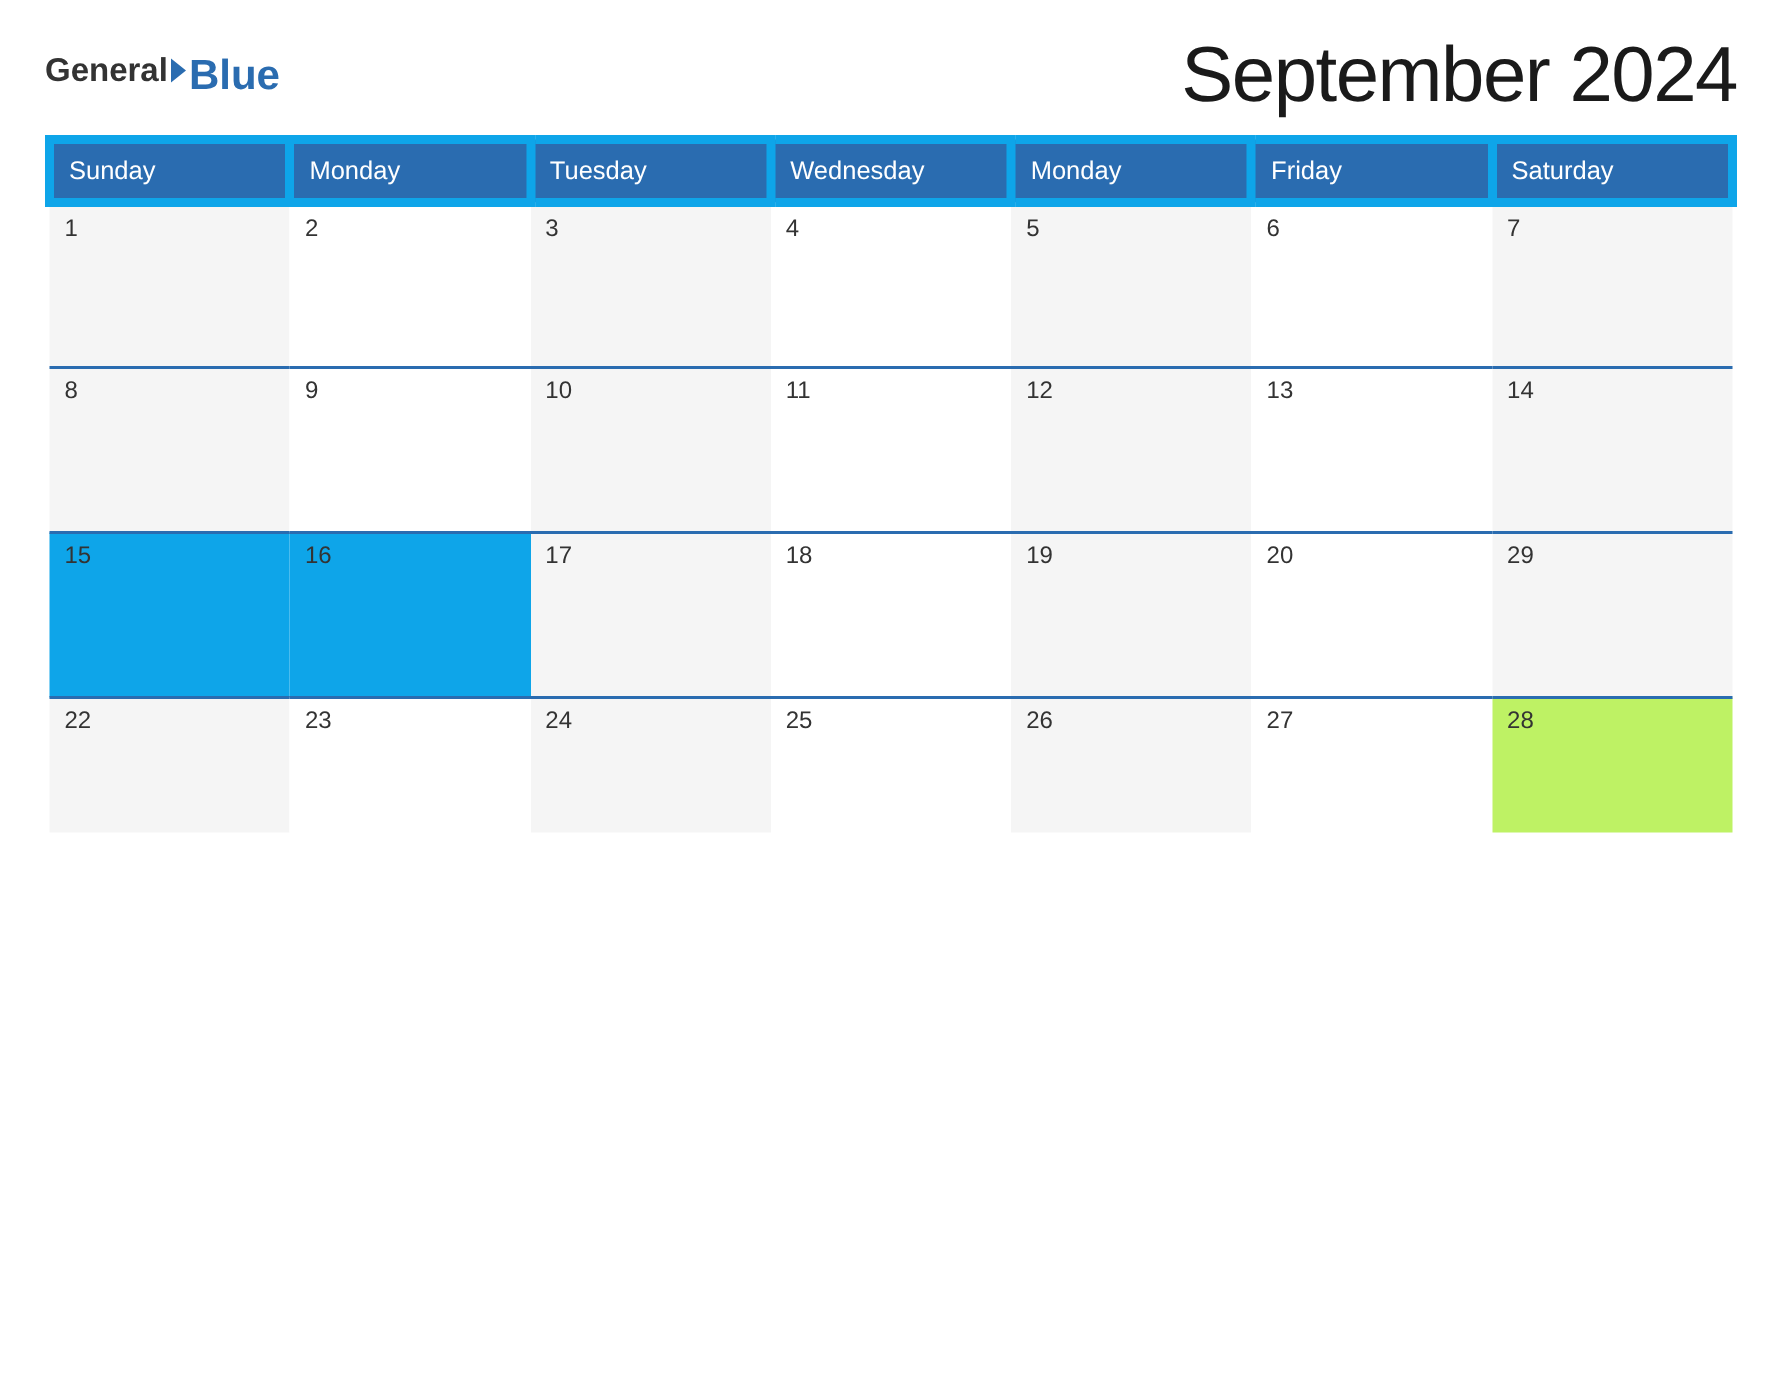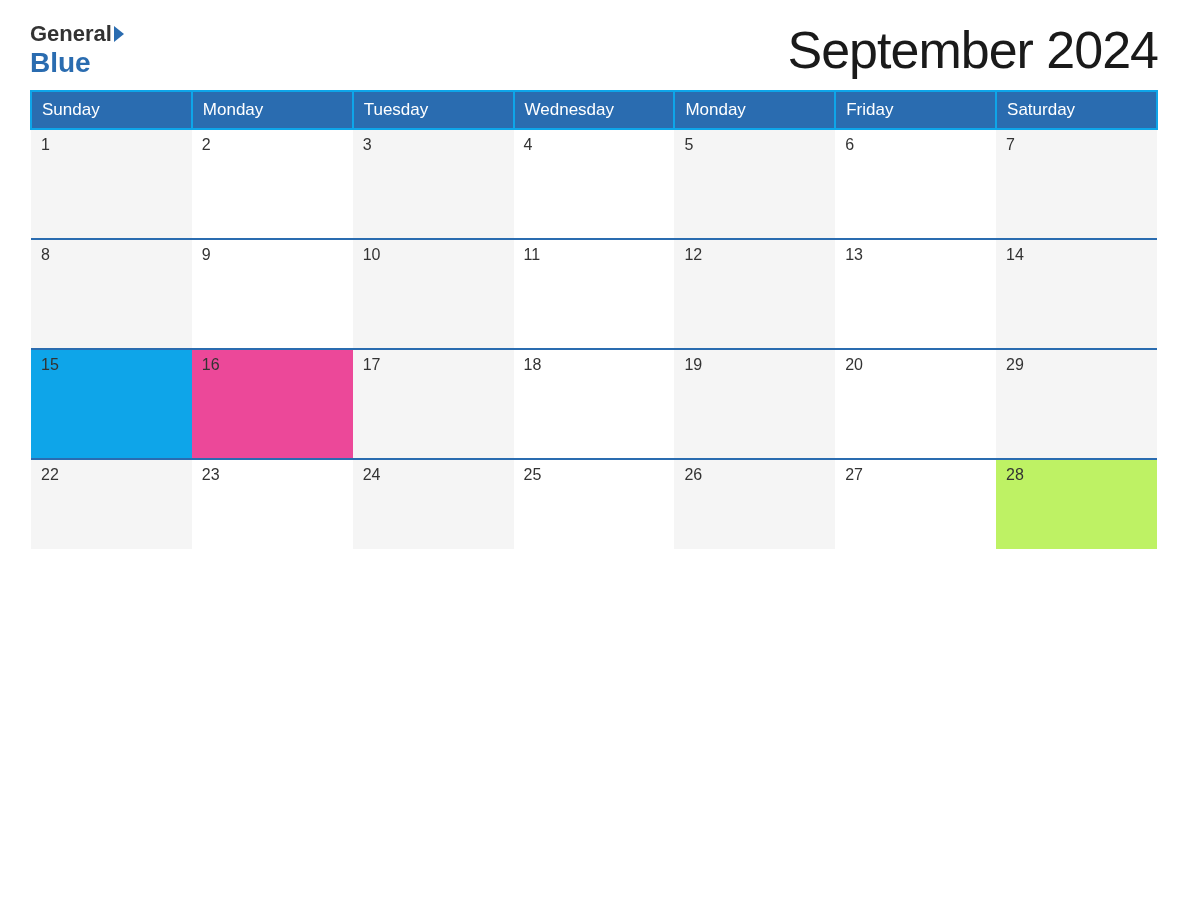--- a/index.html
+++ b/index.html
@@ -18,21 +18,21 @@
 
     .header-area {
       display: flex;
       justify-content: space-between;
       align-items: center;
       margin-bottom: 10px;
     }
 
     .logo-container {
       display: flex;
-      flex-direction: column;
+      flex-direction: row;
       align-items: flex-start;
     }
 
     .logo-text {
       display: flex;
       align-items: center;
       font-size: 22px;
       font-weight: bold;
     }
 
@@ -70,21 +70,21 @@
       table-layout: fixed;
     }
 
     .calendar-table thead tr th {
       background-color: #2a6cb0;
       color: #ffffff;
       font-size: 17px;
       font-weight: normal;
       padding: 8px 10px;
       text-align: left;
-      border: 2px solid #0ea5e9;
+      border: 6px solid #0ea5e9;
     }
 
     .calendar-table tbody tr {
       border-top: 2px solid #2a6cb0;
     }
 
     .calendar-table tbody tr td {
       vertical-align: top;
       padding: 6px 10px;
       height: 110px;
@@ -152,21 +152,21 @@
         <td style="background-color: rgb(245, 245, 245);"><span class="day-number">8</span></td>
         <td style="background-color: rgb(255, 255, 255);"><span class="day-number">9</span></td>
         <td style="background-color: rgb(245, 245, 245);"><span class="day-number">10</span></td>
         <td style="background-color: rgb(255, 255, 255);"><span class="day-number">11</span></td>
         <td style="background-color: rgb(245, 245, 245);"><span class="day-number">12</span></td>
         <td style="background-color: rgb(255, 255, 255);"><span class="day-number">13</span></td>
         <td style="background-color: rgb(245, 245, 245);"><span class="day-number">14</span></td>
       </tr>
       <tr>
         <td style="background-color: #0ea5e9;"><span class="day-number">15</span></td>
-        <td style="background-color: #ec4899;"><span class="day-number">16</span></td>
+        <td style="background-color: #0ea5e9;"><span class="day-number">16</span></td>
         <td style="background-color: rgb(245, 245, 245);"><span class="day-number">17</span></td>
         <td style="background-color: rgb(255, 255, 255);"><span class="day-number">18</span></td>
         <td style="background-color: rgb(245, 245, 245);"><span class="day-number">19</span></td>
         <td style="background-color: rgb(255, 255, 255);"><span class="day-number">20</span></td>
         <td style="background-color: rgb(245, 245, 245);"><span class="day-number">29</span></td>
       </tr>
       <tr>
         <td style="background-color: rgb(245, 245, 245); margin-top: 30px;"><span class="day-number">22</span></td>
         <td style="background-color: rgb(255, 255, 255);"><span class="day-number">23</span></td>
         <td style="background-color: rgb(245, 245, 245);"><span class="day-number">24</span></td>

